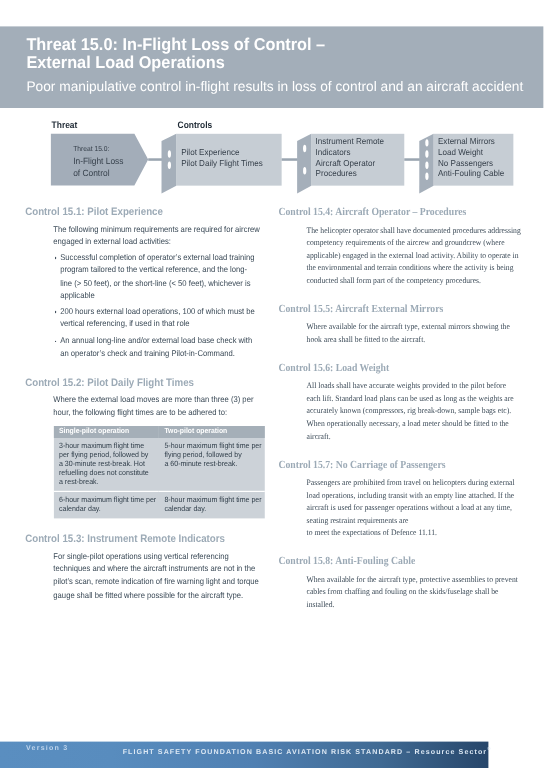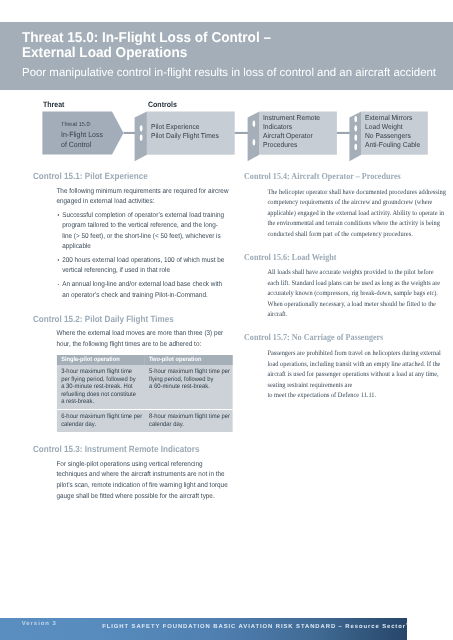--- a/index.html
+++ b/index.html
@@ -21,21 +21,21 @@
             transform:scaleX(0.9);transform-origin:left top;white-space:nowrap;}
   .dg-item{position:absolute;font-size:7.15px;color:#353f4a;line-height:9.3px;white-space:pre;
            transform:scaleX(0.94);transform-origin:left top;}
   .dg-ci{display:block;}
   .dg-threat-sm{position:absolute;font-size:6.0px;color:#353f4a;line-height:6px;white-space:nowrap;
                 transform:scaleX(0.93);transform-origin:left top;}
   .dg-threat-lg{position:absolute;font-size:7.5px;color:#353f4a;line-height:9.8px;white-space:nowrap;
                 transform:scaleX(0.93);transform-origin:left top;}
 
   
-  .col{position:absolute;margin-left:12px;}
+  .col{position:absolute;}
   .colL{left:21.3px;top:171px;width:215px;}
   .colR{left:232.4px;top:171px;width:215px;font-family:Liberation Serif, serif;}
   .sec-h{font-size:9.05px;color:#9caab6;font-weight:bold;margin:0;line-height:11.5px;
          transform:scaleX(0.895);transform-origin:left top;white-space:nowrap;}
   .sec-b{transform:scaleX(0.92);transform-origin:left top;width:240px;padding-top:4px;padding-bottom:12.5px;}
   .sec-b .txt{width:188.5px;margin-left:25.5px;}
   .colR .sec-b .txt{width:194px;}
   .sec-b p{font-size:6.95px;color:#3b4a57;margin:0;line-height:10.55px;white-space:pre-wrap;}
   .bul{position:relative;padding-left:6.2px;margin-top:3.05px !important;width:182.3px;}
   .bul:before{content:"";position:absolute;left:1.1px;top:3.5px;width:1.6px;height:1.6px;
@@ -174,33 +174,49 @@
 <div class="col colR" id="col-right">
       <div class="sec">
         <div class="sec-h">Control 15.4: Aircraft Operator – Procedures</div>
         <div class="sec-b">
           <div class="txt">
             <p>The helicopter operator shall have documented procedures addressing competency requirements of the aircrew and groundcrew (where applicable) engaged in the external load activity. Ability to operate in the environmental and terrain conditions where the activity is being conducted shall form part of the competency procedures.</p>
           </div>
         </div>
       </div>
       <div class="sec">
+        <div class="sec-h">Control 15.5: Aircraft External Mirrors</div>
+        <div class="sec-b">
+          <div class="txt">
+            <p>Where available for the aircraft type, external mirrors showing the hook area shall be fitted to the aircraft.</p>
+          </div>
+        </div>
+      </div>
+      <div class="sec">
         <div class="sec-h">Control 15.6: Load Weight</div>
         <div class="sec-b">
           <div class="txt">
             <p>All loads shall have accurate weights provided to the pilot before each lift. Standard load plans can be used as long as the weights are accurately known (compressors, rig break-down, sample bags etc). When operationally necessary, a load meter should be fitted to the aircraft.</p>
           </div>
         </div>
       </div>
       <div class="sec">
         <div class="sec-h">Control 15.7: No Carriage of Passengers</div>
         <div class="sec-b">
           <div class="txt">
             <p>Passengers are prohibited from travel on helicopters during external load operations, including transit with an empty line attached. If the aircraft is used for passenger operations without a load at any time, seating restraint requirements are
 to meet the expectations of Defence 11.11.</p>
+          </div>
+        </div>
+      </div>
+      <div class="sec">
+        <div class="sec-h">Control 15.8: Anti-Fouling Cable</div>
+        <div class="sec-b">
+          <div class="txt">
+            <p>When available for the aircraft type, protective assemblies to prevent cables from chaffing and fouling on the skids/fuselage shall be installed.</p>
           </div>
         </div>
       </div>
     </div>
 
 <div class="footer">
   <div class="f-ver">Version 3</div>
   <div class="f-title"><span>FLIGHT SAFETY FOUNDATION BASIC AVIATION RISK STANDARD – Resource Sector</span><span class="f-sup">©</span></div>
   <div class="f-page">27</div>
 </div>

